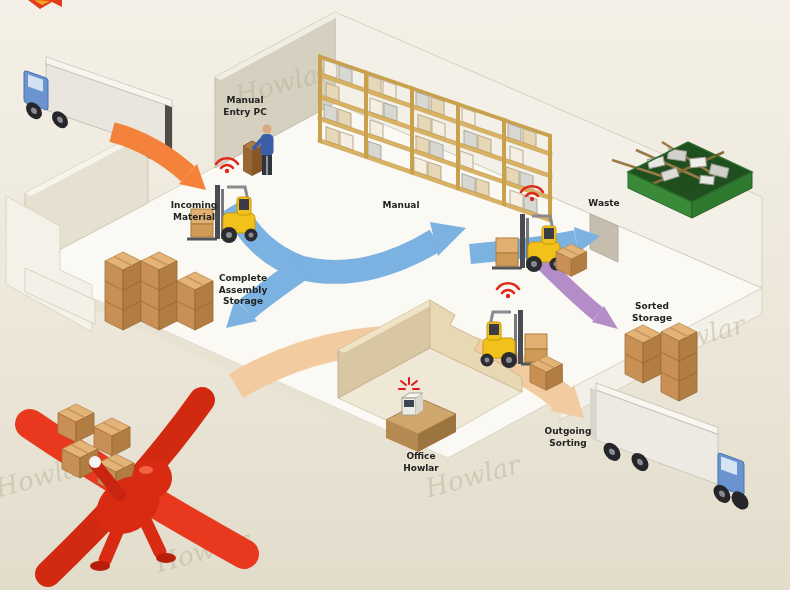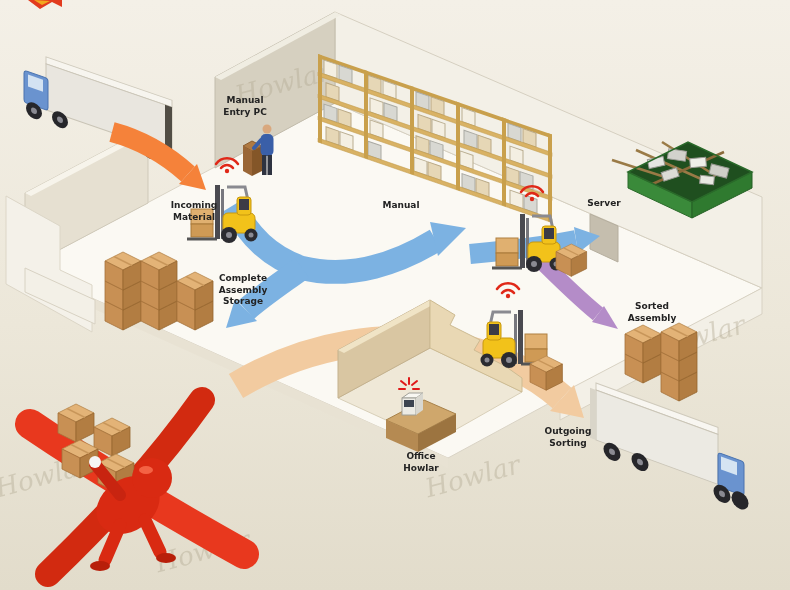--- a/index.html
+++ b/index.html
@@ -285,24 +285,24 @@
     <line x1="145" y1="520" x2="160" y2="552" stroke="#d92a12" stroke-width="13" stroke-linecap="round"></line>
     <ellipse cx="166" cy="558" rx="10" ry="5" fill="#b81f0a"></ellipse>
   </g>
 </svg>
 
 <div class="lbl" id="lbl-manual">Manual
 Entry PC</div>
 <div class="lbl" id="lbl-incoming">Incoming
 Material</div>
 <div class="lbl" id="lbl-sorting">Manual</div>
-<div class="lbl" id="lbl-waste">Server</div>
+<div class="lbl" id="lbl-waste">Waste</div>
 <div class="lbl" id="lbl-cas">Complete
 Assembly
 Storage</div>
 <div class="lbl" id="lbl-sorted">Sorted
-Assembly</div>
+Storage</div>
 <div class="lbl" id="lbl-outgoing">Outgoing
 Sorting</div>
 <div class="lbl" id="lbl-office">Office
 Howlar</div>
 
 </div>
 
 </body></html>

